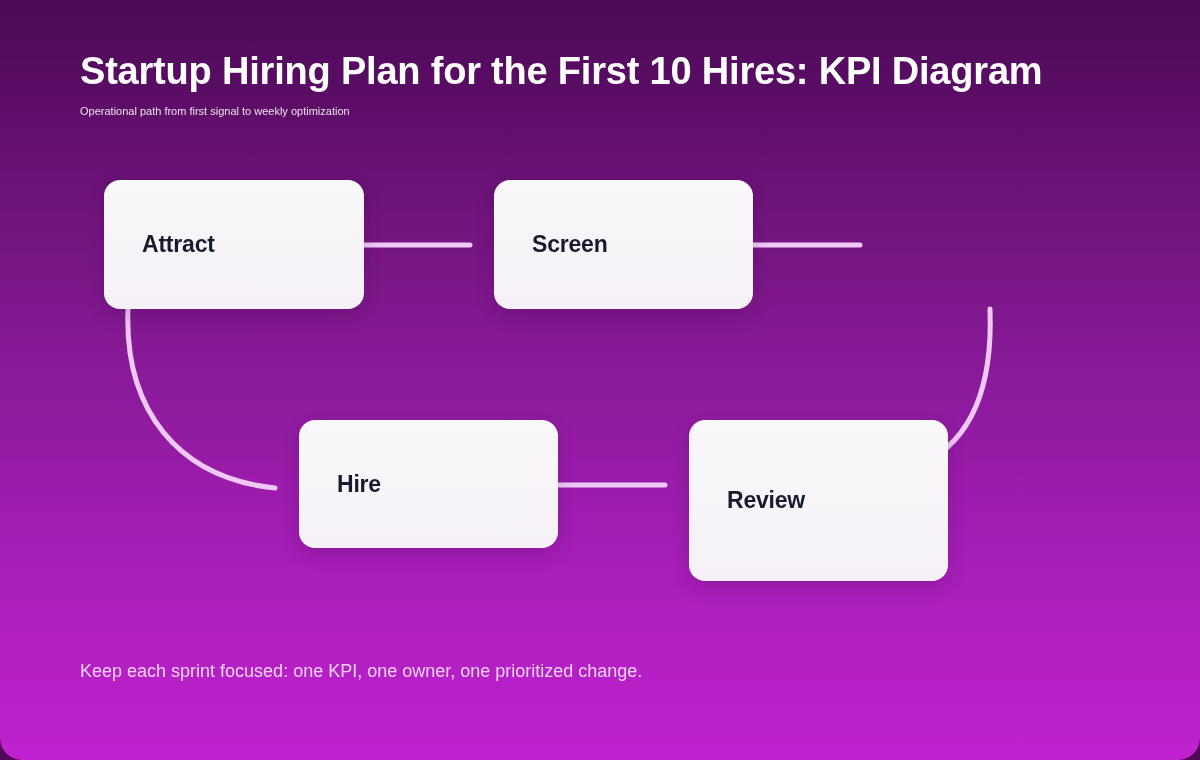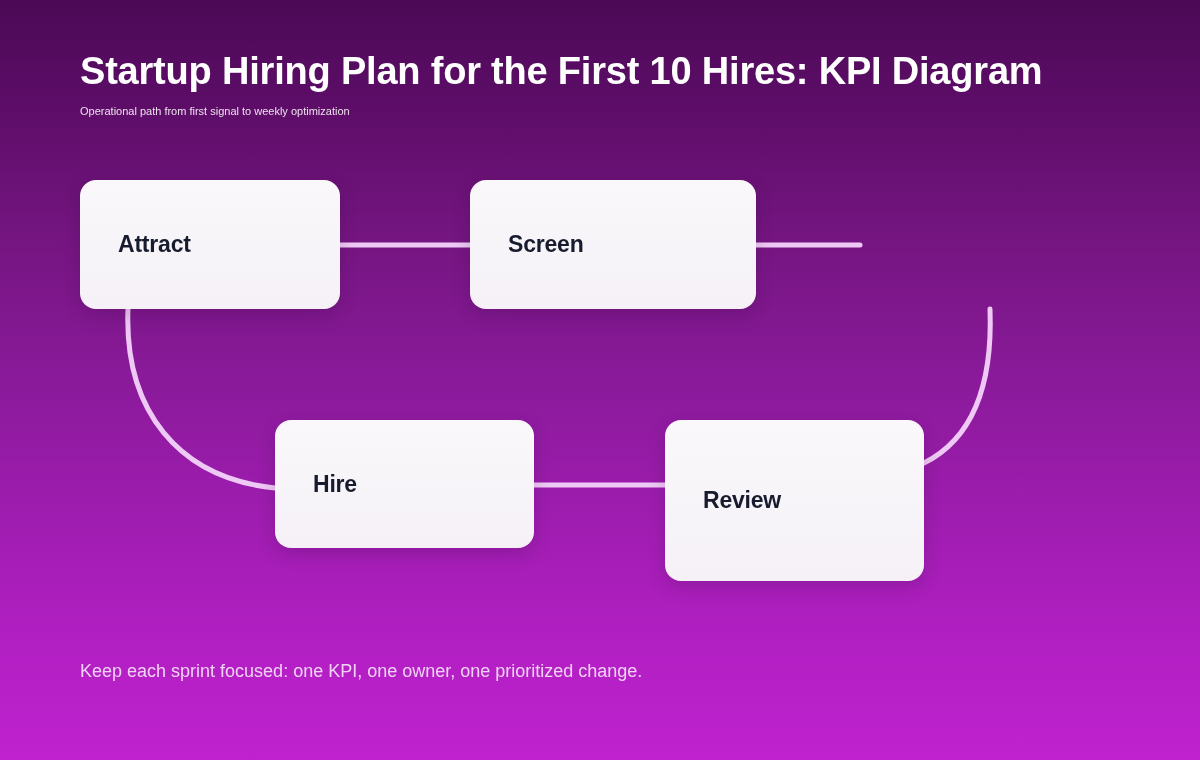--- a/index.html
+++ b/index.html
@@ -21,20 +21,21 @@
     height: 760px;
     background: linear-gradient(180deg,
         #4b0a55 0%,
         #5d0d68 14%,
         #73157f 30%,
         #8a1a9a 50%,
         #9f1db0 68%,
         #b11fc2 84%,
         #bf22ce 100%);
     overflow: hidden;
+    border-radius: 22px;
   }
 
   
   #header {
     position: absolute;
     left: 80px;
     top: 48px;
     width: 1080px;
   }
   #diagram-title {
@@ -73,31 +74,32 @@
 
   .node {
     position: absolute;
     box-sizing: border-box;
     background: linear-gradient(180deg, #faf8fb 0%, #f5f1f7 100%);
     border-radius: 16px;
     display: flex;
     align-items: center;
     padding-left: 38px;
     box-shadow: 0 6px 18px rgba(35,0,45,0.18);
+    margin-left: 24px;
   }
   .node-label {
     font-size: 23px;
     font-weight: bold;
     color: #171b2e;
     letter-spacing: -0.2px;
     line-height: 1;
   }
 
   #node-attract   { left: 80px;  top: 180px; width: 260px; height: 129px; }
-  #node-screen    { left: 470px; top: 180px; width: 286px; height: 129px; }
+  #node-screen    { left: 470px; top: 180px; width: 259px; height: 129px; }
   #node-interview { left: 860px; top: 180px; width: 260px; height: 129px; }
   #node-hire      { left: 275px; top: 420px; width: 259px; height: 128px; }
   #node-review    { left: 665px; top: 420px; width: 259px; height: 161px; }
 
   
   #footer {
     position: absolute;
     left: 80px;
     top: 648px;
     width: 1040px;

